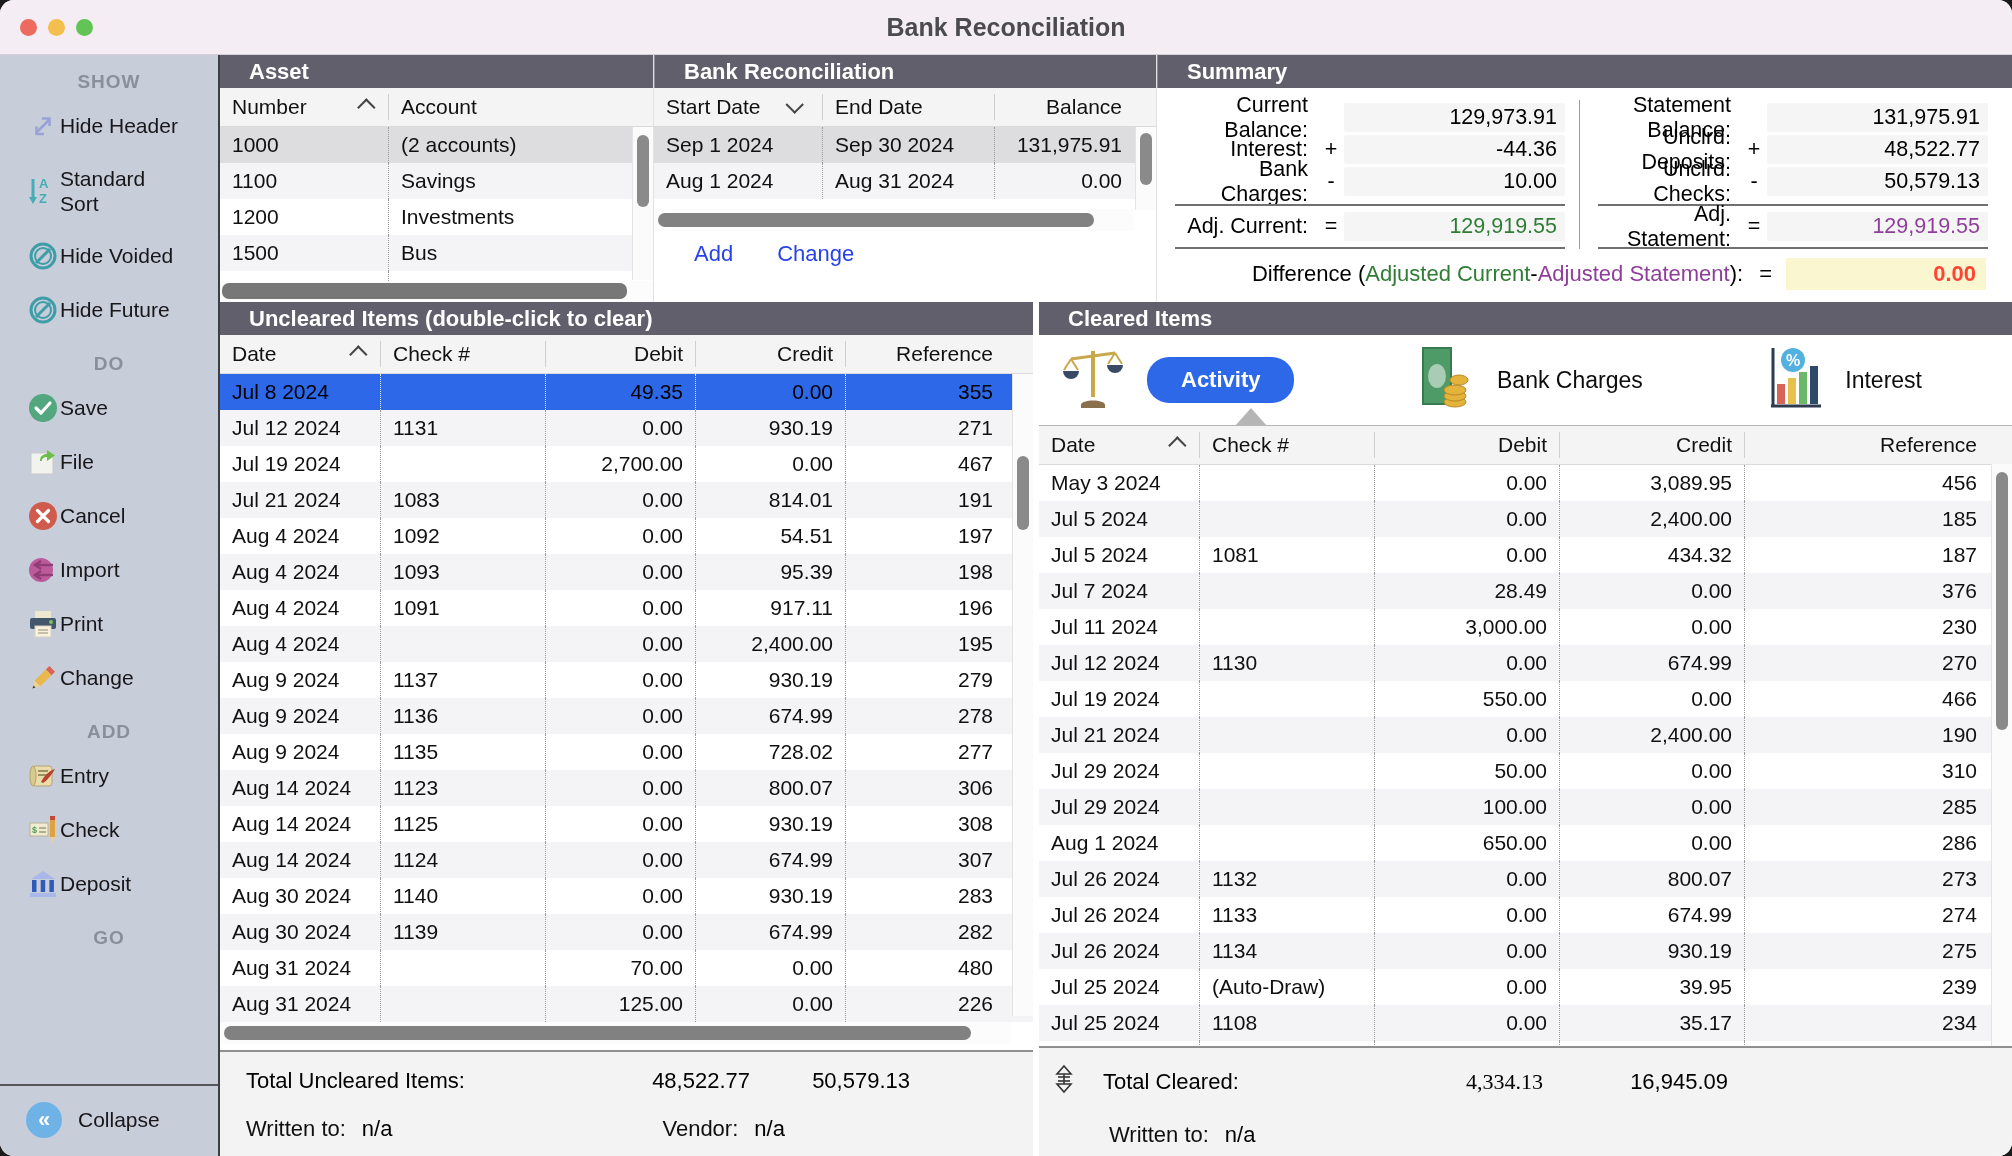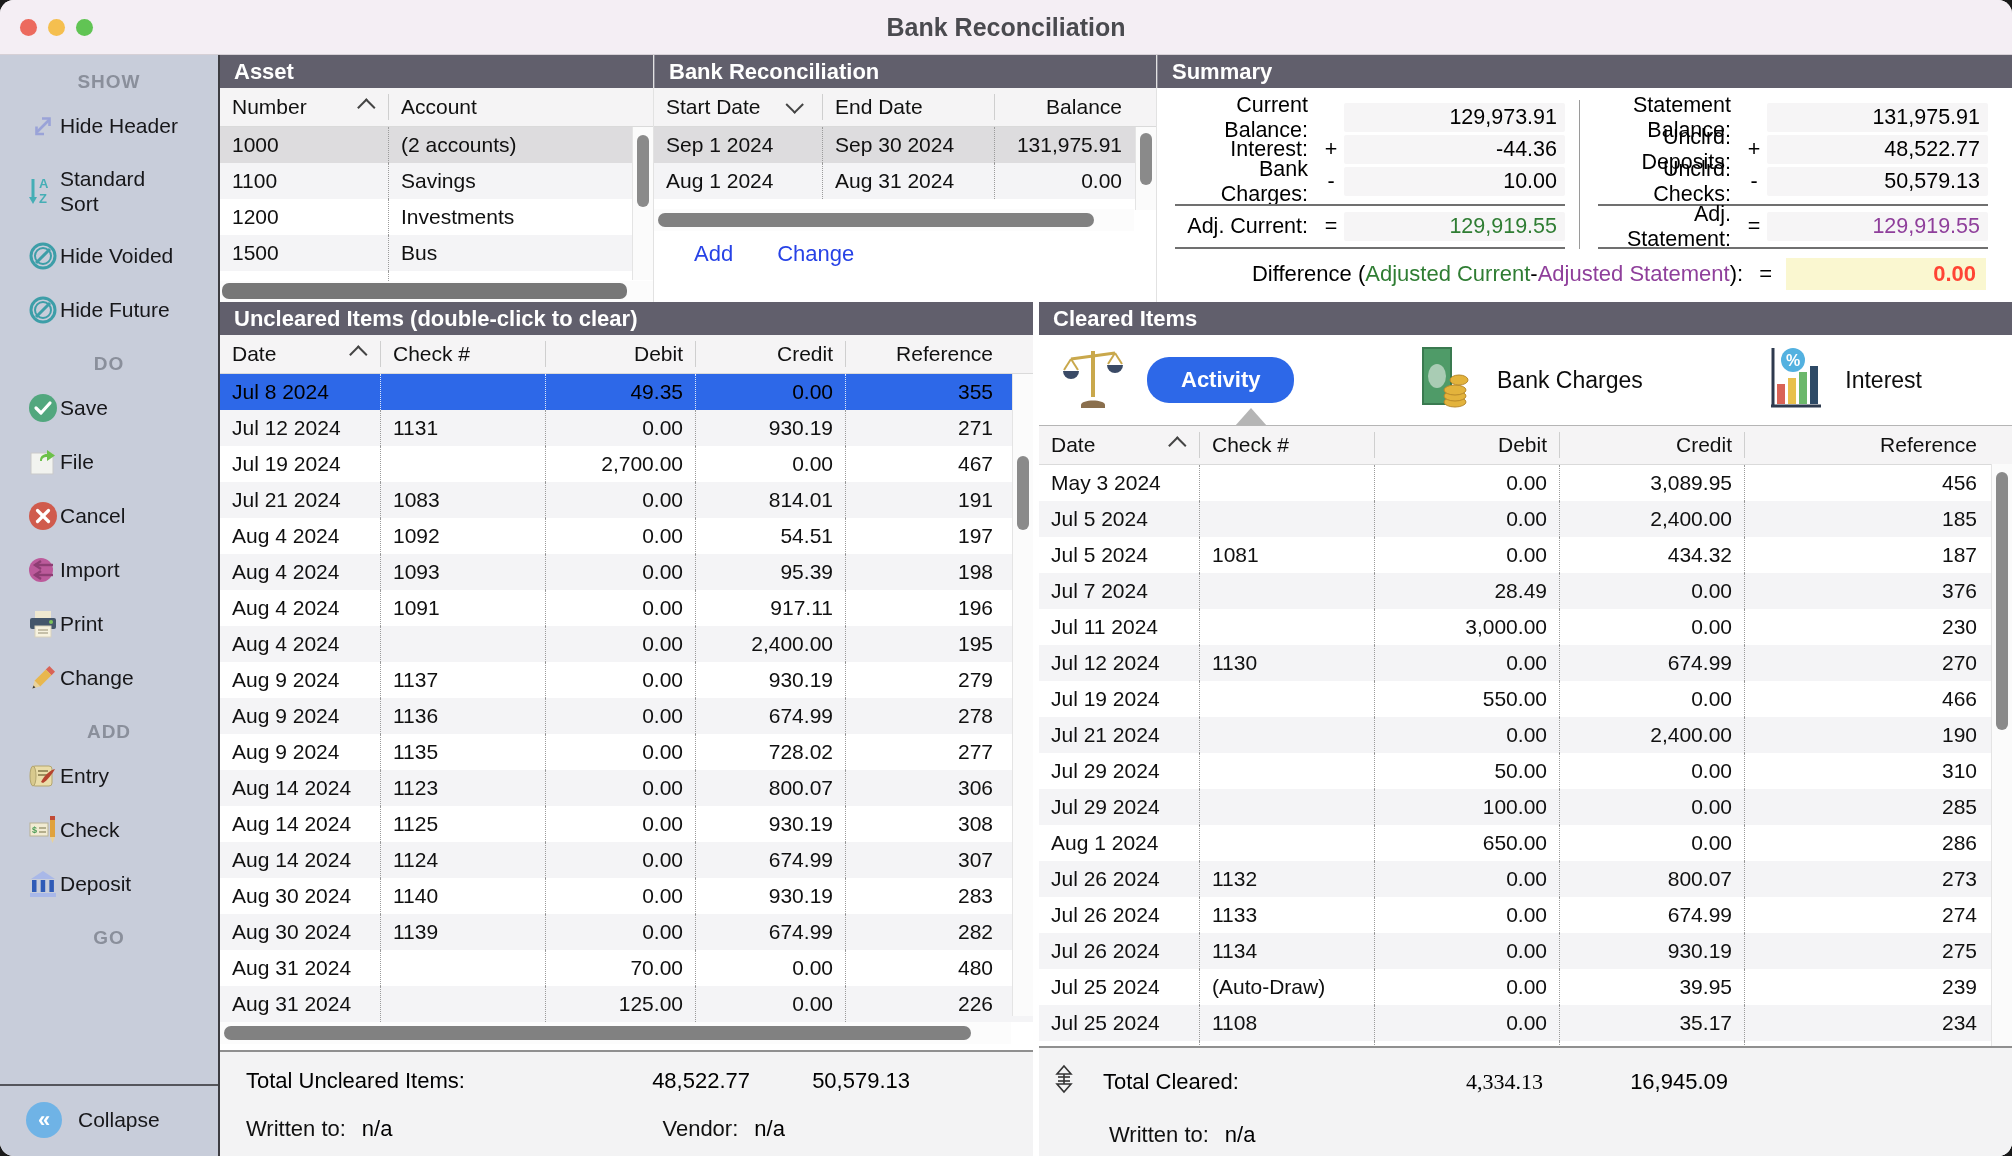--- a/index.html
+++ b/index.html
@@ -23,21 +23,21 @@
   
   .main{position:absolute;left:220px;top:55px;right:0;bottom:0;display:flex;flex-direction:column;}
   .toprow{display:flex;height:247px;}
   .botrow{flex:1;display:flex;}
   .panel{background:#fff;position:relative;overflow:hidden;}
   .p-asset{width:433px;border-right:1px solid #e2e2e2;}
   .p-recon{width:502px;border-right:1px solid #e2e2e2;}
   .p-summary{flex:1;}
   .p-unc{width:813px;border-right:6px solid #fff;}
   .p-clr{flex:1;}
-  .phead{height:33px;line-height:33px;background:#615F6C;color:#fff;font-size:22px;font-weight:bold;padding-left:14px;}
+  .phead{height:33px;line-height:33px;background:#615F6C;color:#fff;font-size:22px;font-weight:bold;padding-left:29px;}
   .p-recon .phead,.p-summary .phead{border-left:2px solid #8d8b97;margin-left:-1px;}
   
   .thead{display:flex;height:38px;align-items:center;background:#F5F4F5;border-bottom:1px solid #DADADA;font-size:21px;color:#111;}
   .thead .cell{height:26px;line-height:26px;}
   .thead .cell + .cell{border-left:1px solid #cfcfcf;}
   .cell{box-sizing:border-box;padding-left:12px;overflow:hidden;white-space:nowrap;}
   .cell.num{text-align:right;padding-right:12px;padding-left:2px;}
   .trow{display:flex;height:36px;align-items:center;font-size:21px;color:#101010;background:#fff;}
   .trow.alt{background:#F4F4F6;}
   .trow .cell{height:36px;line-height:36px;}

